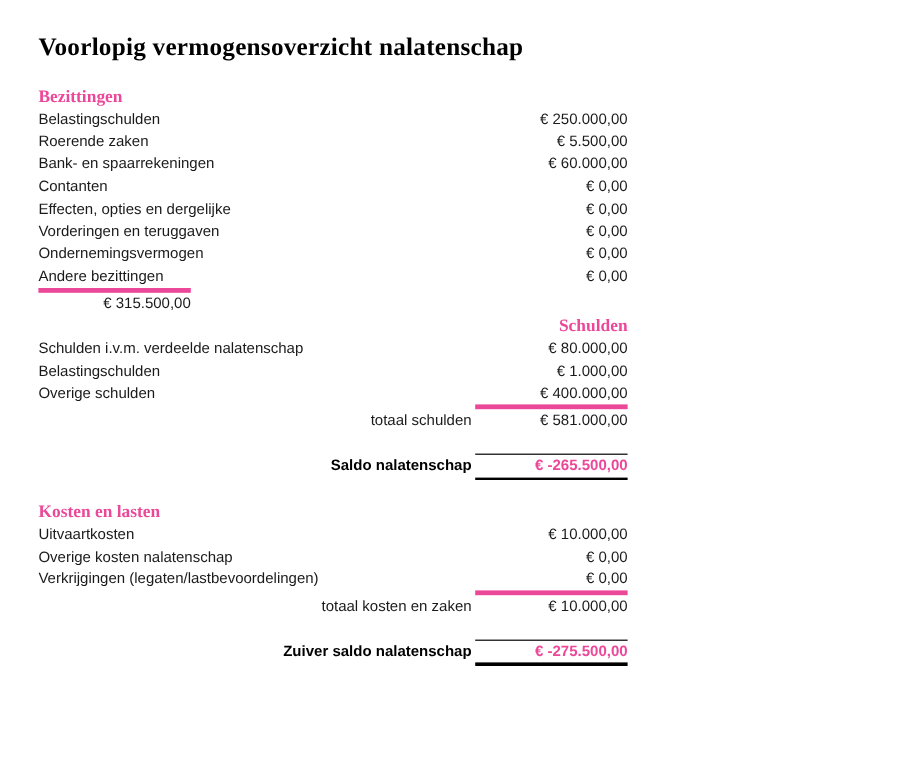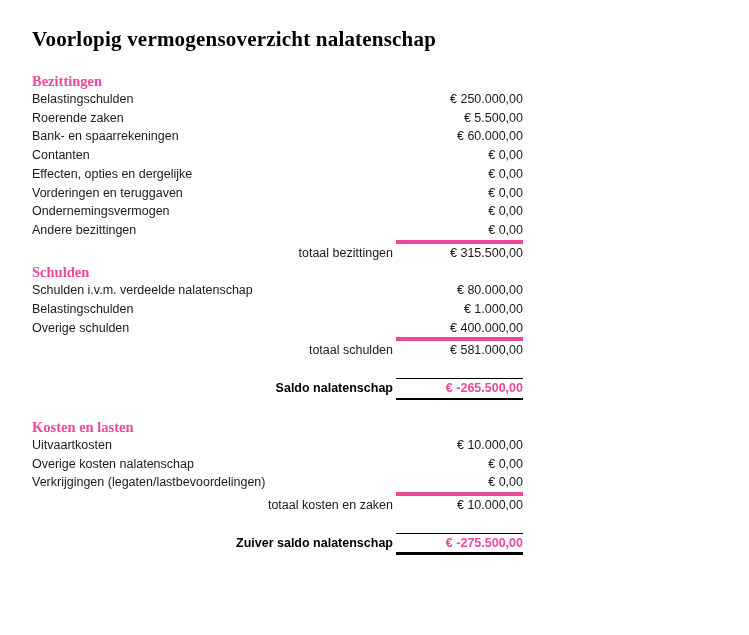--- a/index.html
+++ b/index.html
@@ -25,21 +25,21 @@
   }
   h2 {
     font-family: "Liberation Serif", serif;
     font-weight: bold;
     font-size: 14.5px;
     line-height: 17px;
     color: #ec4899;
     margin: 0;
   }
   h2.first       { margin-top: 21px; }
-  h2.tight       { margin-top: 2px;  }
+  h2.tight       { margin-top: 2px; text-align: right;  }
   h2.after-saldo { margin-top: 19px; }
 
   .row {
     display: flex;
     align-items: baseline;
     font-size: 12.5px;
     line-height: 18.7px;
   }
   .lbl { flex: 1 1 auto; }
   .val {
@@ -106,21 +106,20 @@
     </div>
     <div class="row">
       <span class="lbl">Ondernemingsvermogen</span>
       <span class="val">€ 0,00</span>
     </div>
     <div class="row">
       <span class="lbl">Andere bezittingen</span>
       <span class="val">€ 0,00</span>
     </div>
     <div class="row total-row">
-      <span class="total-lbl">totaal bezittingen</span>
       <span class="val">€ 315.500,00</span>
     </div>
   </section>
 
   <section>
     <h2 class="tight">Schulden</h2>
     <div class="row">
       <span class="lbl">Schulden i.v.m. verdeelde nalatenschap</span>
       <span class="val">€ 80.000,00</span>
     </div>

